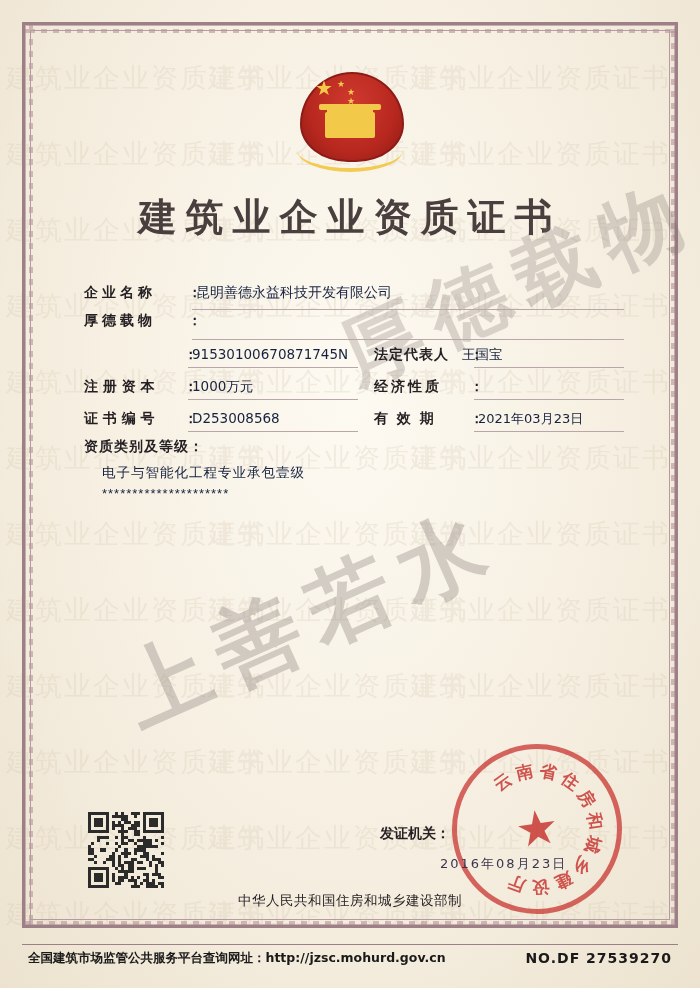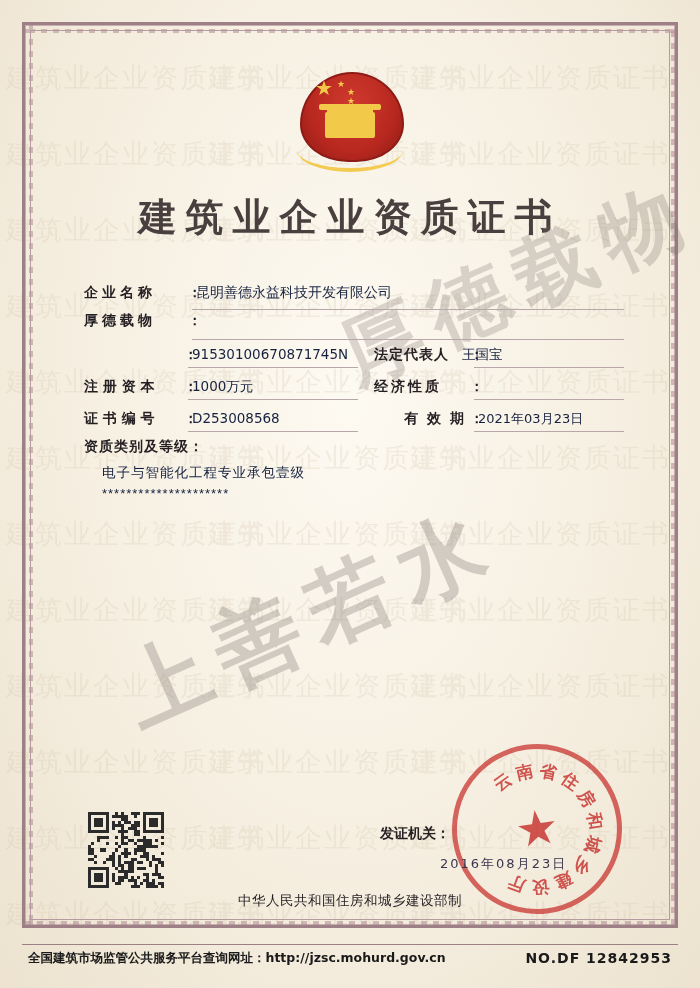--- a/index.html
+++ b/index.html
@@ -340,21 +340,21 @@
       </div>
     </div>
 
     <div class="rowhalf" style="height:32px;">
       <div class="c-left" style="height:32px;">
         <span class="lbl2" style="top:4px;width:100px;">证 书 编 号</span>
         <span class="colon" style="left:100px;top:4px;">：</span>
         <span class="underline" style="left:104px;right:16px;bottom:6px;"></span>
         <span class="val2" style="left:108px;top:4px;">D253008568</span>
       </div>
-      <div class="c-right" style="height:32px;text-align:right;">
+      <div class="c-right" style="height:32px;">
         <span class="lbl2" style="top:4px;width:92px;letter-spacing:2px;">有 效 期</span>
         <span class="colon" style="left:96px;top:4px;">：</span>
         <span class="underline" style="left:100px;right:0;bottom:6px;"></span>
         <span class="val2" style="left:104px;top:4px;font-size:13px;">2021年03月23日</span>
       </div>
     </div>
 
     <div class="row" style="height:80px;">
       <span class="qual-title">资质类别及等级：</span>
       <span class="qual-body">电子与智能化工程专业承包壹级</span>
@@ -676,16 +676,16 @@
       </div>
   </div>
 
   <div class="issuer">发证机关：</div>
   <div class="issuedate">2016年08月23日</div>
   <div class="ministry">中华人民共和国住房和城乡建设部制</div>
 
   <div class="footer">
     <div class="footer-line"></div>
     <div class="footer-left">全国建筑市场监管公共服务平台查询网址：http://jzsc.mohurd.gov.cn</div>
-    <div class="footer-right">NO.DF  12842953</div>
+    <div class="footer-right">NO.DF  27539270</div>
   </div>
 
 </div>
 
 </body></html>

